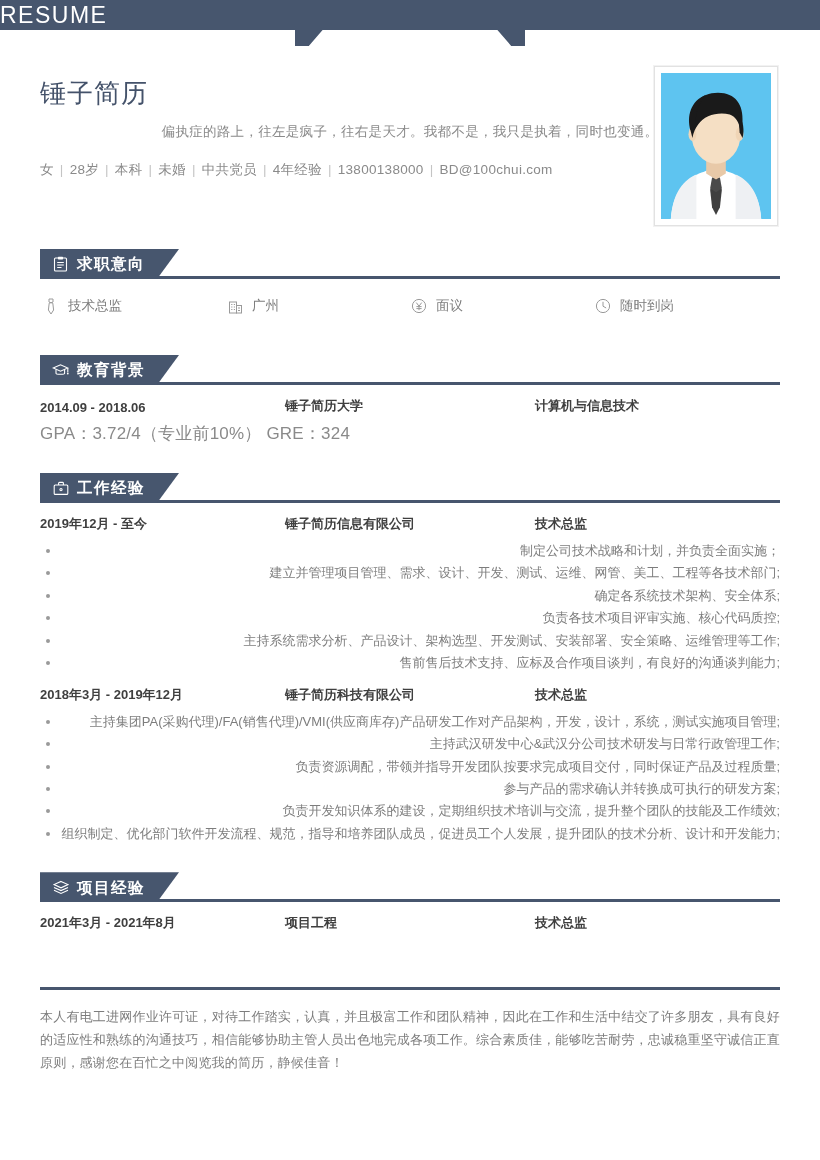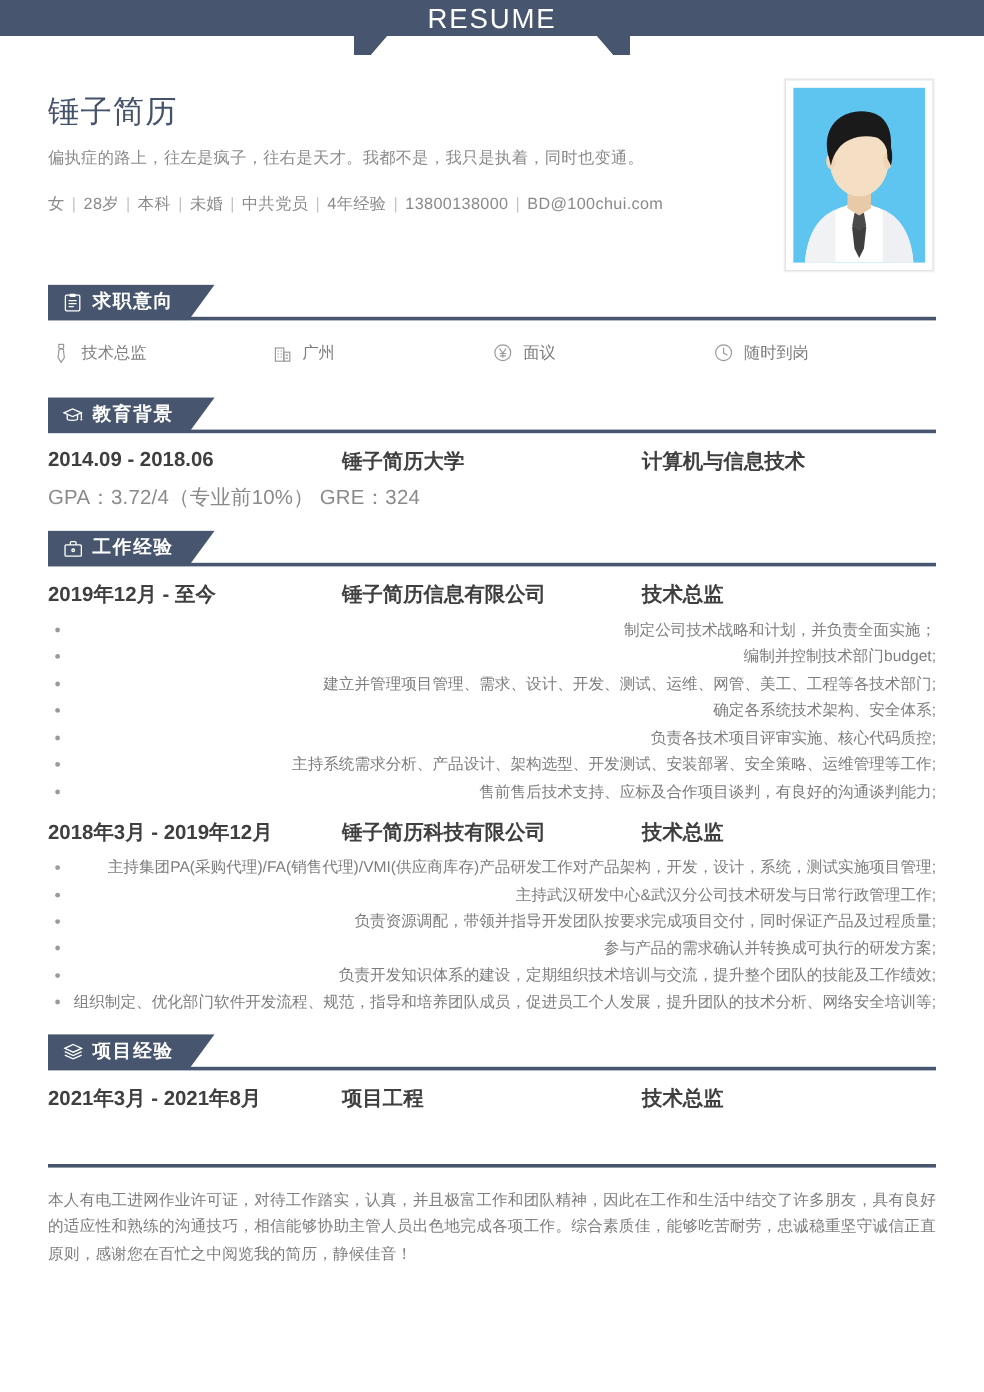--- a/index.html
+++ b/index.html
@@ -24,21 +24,21 @@
     transform: translateX(-50%);
     width: 230px; height: 46px;
     background: #47566e;
     clip-path: polygon(0 0, 100% 0, 100% 100%, 94% 100%, 88% 65%, 12% 65%, 6% 100%, 0 100%);
   }
   .banner-title {
     position: absolute;
     left: 0; top: 0;
     width: 820px; height: 30px;
     line-height: 30px;
-    text-align: center;
+    text-align: left;
     color: #ffffff;
     font-size: 23px;
     letter-spacing: 1.5px;
     font-weight: 400;
     z-index: 3;
   }
   .banner-wrap { position: relative; width: 820px; height: 46px; }
 
   
   .profile {
@@ -52,41 +52,42 @@
     font-weight: 400;
     letter-spacing: 1px;
     margin-bottom: 10px;
   }
   .tagline {
     font-size: 13.5px;
     color: #8a8a8a;
     line-height: 1.6;
     margin-bottom: 18px;
     letter-spacing: 0.3px;
+    text-align: center;
   }
   .meta {
     font-size: 13.5px;
     color: #8a8a8a;
     letter-spacing: 0.3px;
   }
   .meta .sep { color: #c4c4c4; padding: 0 6px; }
 
   .photo-frame {
     position: absolute;
     right: 42px; top: 20px;
     width: 124px; height: 160px;
     background: #ffffff;
     border: 1px solid #e2e2e2;
     padding: 6px;
     box-shadow: 0 0 0 1px #f2f2f2;
   }
   .photo { width: 100%; height: 100%; display:block; }
 
   
-  .section { padding: 0 40px; margin-top: 16px; }
+  .section { padding: 0 40px; margin-top: 28px; }
   .sec-head {
     position: relative;
     height: 30px;
     margin-bottom: 4px;
   }
   .sec-tag {
     position: absolute;
     left: 0; top: 0;
     height: 30px;
     background: #47566e;
@@ -137,24 +138,25 @@
     width: 18px; height: 18px;
     margin-right: 8px;
     display: inline-flex;
     align-items: center; justify-content: center;
     flex: none;
   }
 
   .entry { margin-top: 12px; }
   .entry-head {
     display: flex;
-    font-size: 17px;
+    font-size: 13px;
     font-weight: bold;
     color: #3f3f3f;
     margin-bottom: 7px;
+    align-items: flex-end;
   }
   .eh-date { width: 245px; flex: none; }
   .eh-org  { width: 250px; flex: none; }
   .eh-role { flex: 1; font-family: Liberation Serif, serif; }
 
   .bullets { list-style: none; margin: 0; padding: 0; text-align: right; }
   .bullets li {
     position: relative;
     padding-left: 20px;
     font-size: 13px;
@@ -339,42 +341,41 @@
     </div>
 
     <div class="entry">
       <div class="entry-head">
         <span class="eh-date">2019年12月 - 至今</span>
         <span class="eh-org">锤子简历信息有限公司</span>
         <span class="eh-role">技术总监</span>
       </div>
       <ul class="bullets">
           <li>制定公司技术战略和计划，并负责全面实施；</li>
-          <li>编制并控制技术部门budget;</li>
           <li>建立并管理项目管理、需求、设计、开发、测试、运维、网管、美工、工程等各技术部门;</li>
           <li>确定各系统技术架构、安全体系;</li>
           <li>负责各技术项目评审实施、核心代码质控;</li>
           <li>主持系统需求分析、产品设计、架构选型、开发测试、安装部署、安全策略、运维管理等工作;</li>
           <li>售前售后技术支持、应标及合作项目谈判，有良好的沟通谈判能力;</li>
         </ul>
     </div>
 
     <div class="entry">
       <div class="entry-head">
         <span class="eh-date">2018年3月 - 2019年12月</span>
         <span class="eh-org">锤子简历科技有限公司</span>
         <span class="eh-role">技术总监</span>
       </div>
       <ul class="bullets">
           <li>主持集团PA(采购代理)/FA(销售代理)/VMI(供应商库存)产品研发工作对产品架构，开发，设计，系统，测试实施项目管理;</li>
           <li>主持武汉研发中心&amp;武汉分公司技术研发与日常行政管理工作;</li>
           <li>负责资源调配，带领并指导开发团队按要求完成项目交付，同时保证产品及过程质量;</li>
           <li>参与产品的需求确认并转换成可执行的研发方案;</li>
           <li>负责开发知识体系的建设，定期组织技术培训与交流，提升整个团队的技能及工作绩效;</li>
-          <li>组织制定、优化部门软件开发流程、规范，指导和培养团队成员，促进员工个人发展，提升团队的技术分析、网络安全培训等;</li>
+          <li>组织制定、优化部门软件开发流程、规范，指导和培养团队成员，促进员工个人发展，提升团队的技术分析、设计和开发能力;</li>
         </ul>
     </div>
   </div>
 
   <div class="section">
     <div class="sec-head">
       <div class="sec-rule"></div>
       <div class="sec-tag">
         <span class="sec-icon">
           <svg width="16" height="15" viewBox="0 0 16 15" fill="none" stroke="#fff" stroke-width="1.1">

